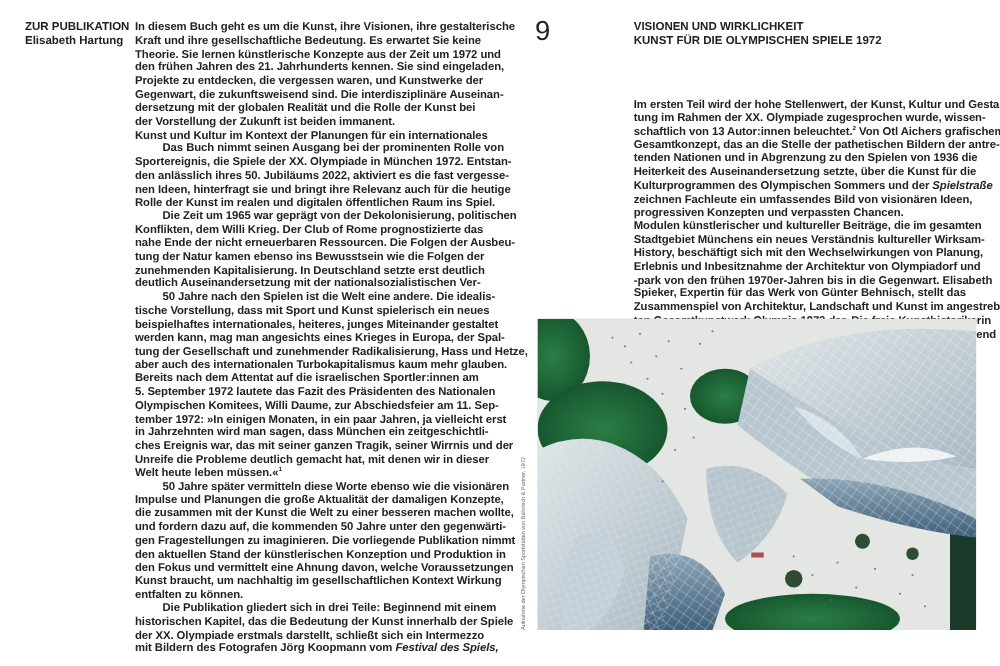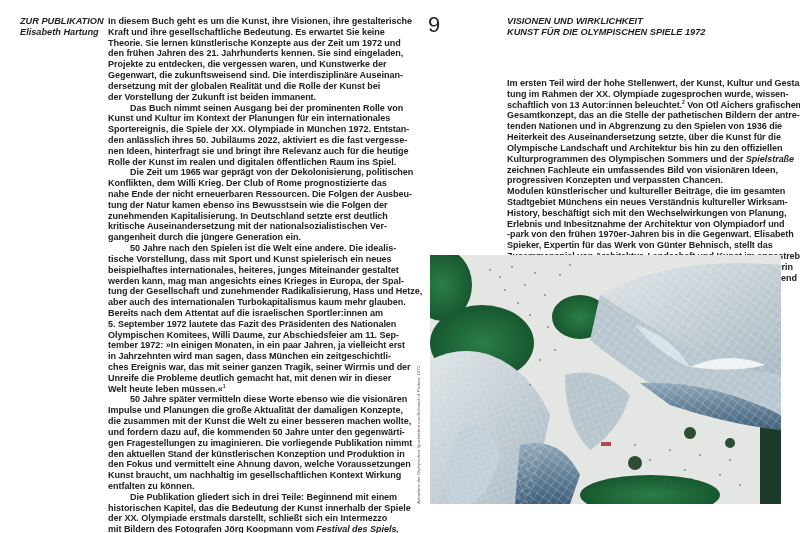--- a/index.html
+++ b/index.html
@@ -11,21 +11,21 @@
     position: relative;
   }
   .page { position: absolute; top: 0; height: 533px; }
   .page-left { left: 0; width: 400px; }
   .page-right { left: 400px; width: 400px; }
 
   .section-label {
     position: absolute; left: 20px; top: 16px;
     font-size: 9.2px; line-height: 10.8px; font-weight: bold;
   }
-  .section-label div { white-space: nowrap; font-style: italic; }
+  .section-label div { white-space: nowrap; }
 
   .body-col {
     position: absolute;
     font-size: 9.05px; line-height: 10.82px; font-weight: bold;
     color: #222;
     text-align: left;
     letter-spacing: -0.05px;
   }
   .body-col .ln { white-space: nowrap; display: block; height: 10.82px; }
   .body-col .ind { padding-left: 22px; }
@@ -36,21 +36,21 @@
   .right-col { left: 107px; top: 78px; width: 282px; }
 
   .page-number {
     position: absolute; left: 28px; top: 12px;
     font-size: 22px; line-height: 26px; font-weight: normal; color: #222;
   }
   .chapter-head {
     position: absolute; left: 107px; top: 16px;
     font-size: 9.2px; line-height: 11px; font-weight: bold; color: #222;
   }
-  .chapter-head div { white-space: nowrap; font-style: italic; }
+  .chapter-head div { white-space: nowrap; }
 
   .photo {
     position: absolute; left: 30px; top: 255px; width: 351px; height: 249px;
     overflow: hidden;
     background: #cfd6d8;
   }
   .photo svg { display: block; }
 
   .caption {
     position: absolute; left: 16px; top: 504px;
@@ -69,33 +69,32 @@
   </div>
   <div class="body-col left-col" id="left-body">
       <span class="ln">In diesem Buch geht es um die Kunst, ihre Visionen, ihre gestalterische</span>
       <span class="ln">Kraft und ihre gesellschaftliche Bedeutung. Es erwartet Sie keine</span>
       <span class="ln">Theorie. Sie lernen künstlerische Konzepte aus der Zeit um 1972 und</span>
       <span class="ln">den frühen Jahren des 21. Jahrhunderts kennen. Sie sind eingeladen,</span>
       <span class="ln">Projekte zu entdecken, die vergessen waren, und Kunstwerke der</span>
       <span class="ln">Gegenwart, die zukunftsweisend sind. Die interdisziplinäre Auseinan-</span>
       <span class="ln">dersetzung mit der globalen Realität und die Rolle der Kunst bei</span>
       <span class="ln">der Vorstellung der Zukunft ist beiden immanent.</span>
+      <span class="ln">Kunst und Kultur im Kontext der Planungen für ein internationales</span>
       <span class="ln ind">Das Buch nimmt seinen Ausgang bei der prominenten Rolle von</span>
-      <span class="ln">Kunst und Kultur im Kontext der Planungen für ein internationales</span>
       <span class="ln">Sportereignis, die Spiele der XX. Olympiade in München 1972. Entstan-</span>
       <span class="ln">den anlässlich ihres 50. Jubiläums 2022, aktiviert es die fast vergesse-</span>
       <span class="ln">nen Ideen, hinterfragt sie und bringt ihre Relevanz auch für die heutige</span>
       <span class="ln">Rolle der Kunst im realen und digitalen öffentlichen Raum ins Spiel.</span>
       <span class="ln ind">Die Zeit um 1965 war geprägt von der Dekolonisierung, politischen</span>
       <span class="ln">Konflikten, dem Willi Krieg. Der Club of Rome prognostizierte das</span>
       <span class="ln">nahe Ende der nicht erneuerbaren Ressourcen. Die Folgen der Ausbeu-</span>
       <span class="ln">tung der Natur kamen ebenso ins Bewusstsein wie die Folgen der</span>
       <span class="ln">zunehmenden Kapitalisierung. In Deutschland setzte erst deutlich</span>
-      <span class="ln">kritische Auseinandersetzung mit der nationalsozialistischen Ver-</span>
-      <span class="ln">gangenheit durch die jüngere Generation ein.</span>
+      <span class="ln">deutlich Auseinandersetzung mit der nationalsozialistischen Ver-</span>
       <span class="ln ind">50 Jahre nach den Spielen ist die Welt eine andere. Die idealis-</span>
       <span class="ln">tische Vorstellung, dass mit Sport und Kunst spielerisch ein neues</span>
       <span class="ln">beispielhaftes internationales, heiteres, junges Miteinander gestaltet</span>
       <span class="ln">werden kann, mag man angesichts eines Krieges in Europa, der Spal-</span>
       <span class="ln">tung der Gesellschaft und zunehmender Radikalisierung, Hass und Hetze,</span>
       <span class="ln">aber auch des internationalen Turbokapitalismus kaum mehr glauben.</span>
       <span class="ln">Bereits nach dem Attentat auf die israelischen Sportler:innen am</span>
       <span class="ln">5. September 1972 lautete das Fazit des Präsidenten des Nationalen</span>
       <span class="ln">Olympischen Komitees, Willi Daume, zur Abschiedsfeier am 11. Sep-</span>
       <span class="ln">tember 1972: »In einigen Monaten, in ein paar Jahren, ja vielleicht erst</span>
@@ -125,21 +124,20 @@
     <div>VISIONEN UND WIRKLICHKEIT</div>
     <div>KUNST FÜR DIE OLYMPISCHEN SPIELE 1972</div>
   </div>
   <div class="body-col right-col" id="right-body">
       <span class="ln">Im ersten Teil wird der hohe Stellenwert, der Kunst, Kultur und Gestal-</span>
       <span class="ln">tung im Rahmen der XX. Olympiade zugesprochen wurde, wissen-</span>
       <span class="ln">schaftlich von 13 Autor:innen beleuchtet.<sup>2</sup> Von Otl Aichers grafischem</span>
       <span class="ln">Gesamtkonzept, das an die Stelle der pathetischen Bildern der antre-</span>
       <span class="ln">tenden Nationen und in Abgrenzung zu den Spielen von 1936 die</span>
       <span class="ln">Heiterkeit des Auseinandersetzung setzte, über die Kunst für die</span>
-      <span class="ln">Olympische Landschaft und Architektur bis hin zu den offiziellen</span>
       <span class="ln">Kulturprogrammen des Olympischen Sommers und der <em>Spielstraße</em></span>
       <span class="ln">zeichnen Fachleute ein umfassendes Bild von visionären Ideen,</span>
       <span class="ln">progressiven Konzepten und verpassten Chancen.</span>
       <span class="ln">Modulen künstlerischer und kultureller Beiträge, die im gesamten</span>
       <span class="ln">Stadtgebiet Münchens ein neues Verständnis kultureller Wirksam-</span>
       <span class="ln">History, beschäftigt sich mit den Wechselwirkungen von Planung,</span>
       <span class="ln">Erlebnis und Inbesitznahme der Architektur von Olympiadorf und</span>
       <span class="ln">-park von den frühen 1970er-Jahren bis in die Gegenwart. Elisabeth</span>
       <span class="ln">Spieker, Expertin für das Werk von Günter Behnisch, stellt das</span>
       <span class="ln">Zusammenspiel von Architektur, Landschaft und Kunst im angestreb-</span>

